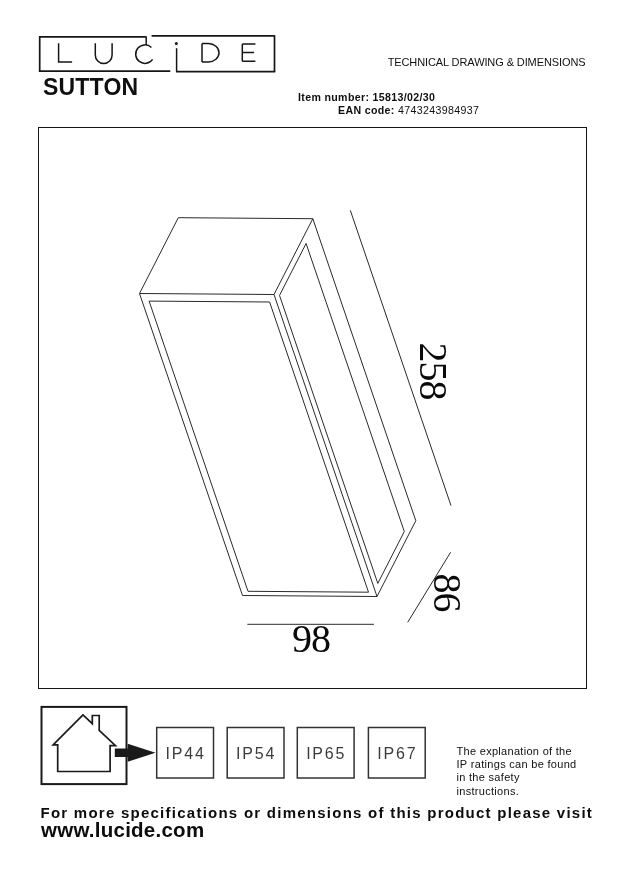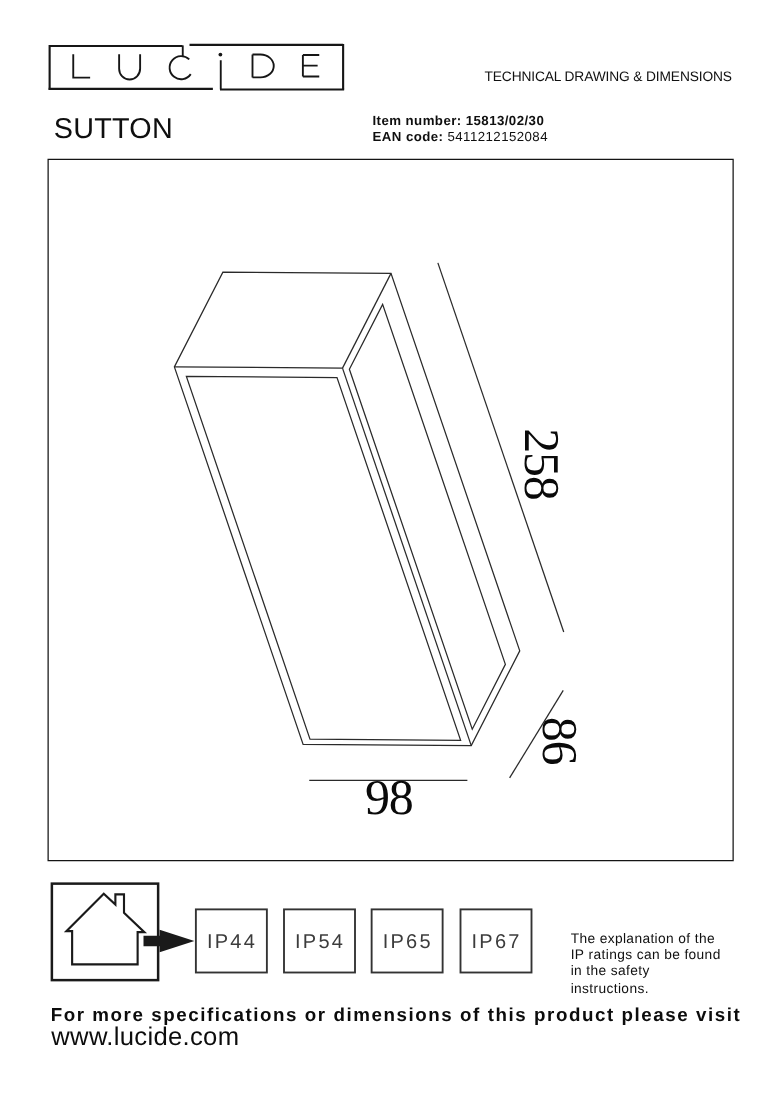--- a/index.html
+++ b/index.html
@@ -37,25 +37,25 @@
     <path d="M176.6 48.2 V71.6"></path>
 
     <path d="M202 43.6 V61.9 M202 43.6 H208.4 A10.6 9.15 0 0 1 208.4 61.9 H202"></path>
 
     <path d="M242.3 43.9 V61.2 M242.3 44 H255.4 M242.3 52.5 H254.1 M242.3 61.2 H255.4"></path>
   </g>
 
   <circle cx="176.3" cy="43.6" r="1.5" fill="#161616"></circle>
 </svg>
 
-<div class="abs" style="left:43px;top:91px;font-size:23px;font-weight:normal;letter-spacing:0.2px;color:#0f0f0f;line-height:1;">SUTTON</div>
+<div class="abs" style="left:43px;top:76px;font-size:23px;font-weight:bold;letter-spacing:0.2px;color:#0f0f0f;line-height:1;">SUTTON</div>
 
 <div class="abs" style="top:57px;right:34.5px;font-size:11px;letter-spacing:-0.1px;color:#111;line-height:1;white-space:nowrap;">TECHNICAL DRAWING &amp; DIMENSIONS</div>
 
-<div class="abs" style="left:298px;top:91px;font-size:10.6px;font-weight:bold;letter-spacing:0.35px;color:#0f0f0f;line-height:13px;">Item number: 15813/02/30<br><span style="font-weight:bold;">EAN code:</span><span style="font-weight:normal;"> 5411212152084</span></div>
+<div class="abs" style="left:298px;top:91px;font-size:10.6px;font-weight:bold;letter-spacing:0.35px;color:#0f0f0f;line-height:13px;">Item number: 15813/02/30<br><span style="font-weight:bold;margin-left:40px;">EAN code:</span><span style="font-weight:normal;"> 4743243984937</span></div>
 
 <div class="abs" style="left:38.4px;top:126.8px;width:546.6px;height:560.2px;border:1.6px solid #141414;"></div>
 
 <svg class="abs" style="left:0;top:0;" width="620" height="877" viewBox="0 0 620 877" fill="none">
   <g stroke="#2a2a2a" stroke-width="1" fill="none" stroke-linejoin="miter">
 
     <path d="M178.3 217.7 L312.8 218.7 L415.8 520.7 L377 596.5 L242.5 595.5 L139.5 293.5 Z"></path>
 
     <path d="M139.5 293.5 L274 294.5"></path>
 
@@ -109,13 +109,13 @@
     <text x="326.2" y="758.5" text-anchor="middle">IP65</text>
 
     <text x="397.3" y="758.5" text-anchor="middle">IP67</text>
   </g>
 </svg>
 
 <div class="abs" style="left:456.5px;top:721px;width:125px;font-size:11px;line-height:13.2px;letter-spacing:0.3px;color:#101010;margin-top:24px;">The explanation of the IP&nbsp;ratings can be found in the safety instructions.</div>
 
 <div class="abs" style="left:40.5px;top:805px;font-size:15px;font-weight:bold;letter-spacing:1.25px;color:#0c0c0c;line-height:1;">For more specifications or dimensions of this product please visit</div>
 
-<div class="abs" style="left:41px;top:819.5px;font-size:20.5px;font-weight:normal;letter-spacing:0.25px;color:#0c0c0c;line-height:1;">www.lucide.com</div>
+<div class="abs" style="left:41px;top:819.5px;font-size:20.5px;font-weight:bold;letter-spacing:0.25px;color:#0c0c0c;line-height:1;">www.lucide.com</div>
 
 </body></html>

